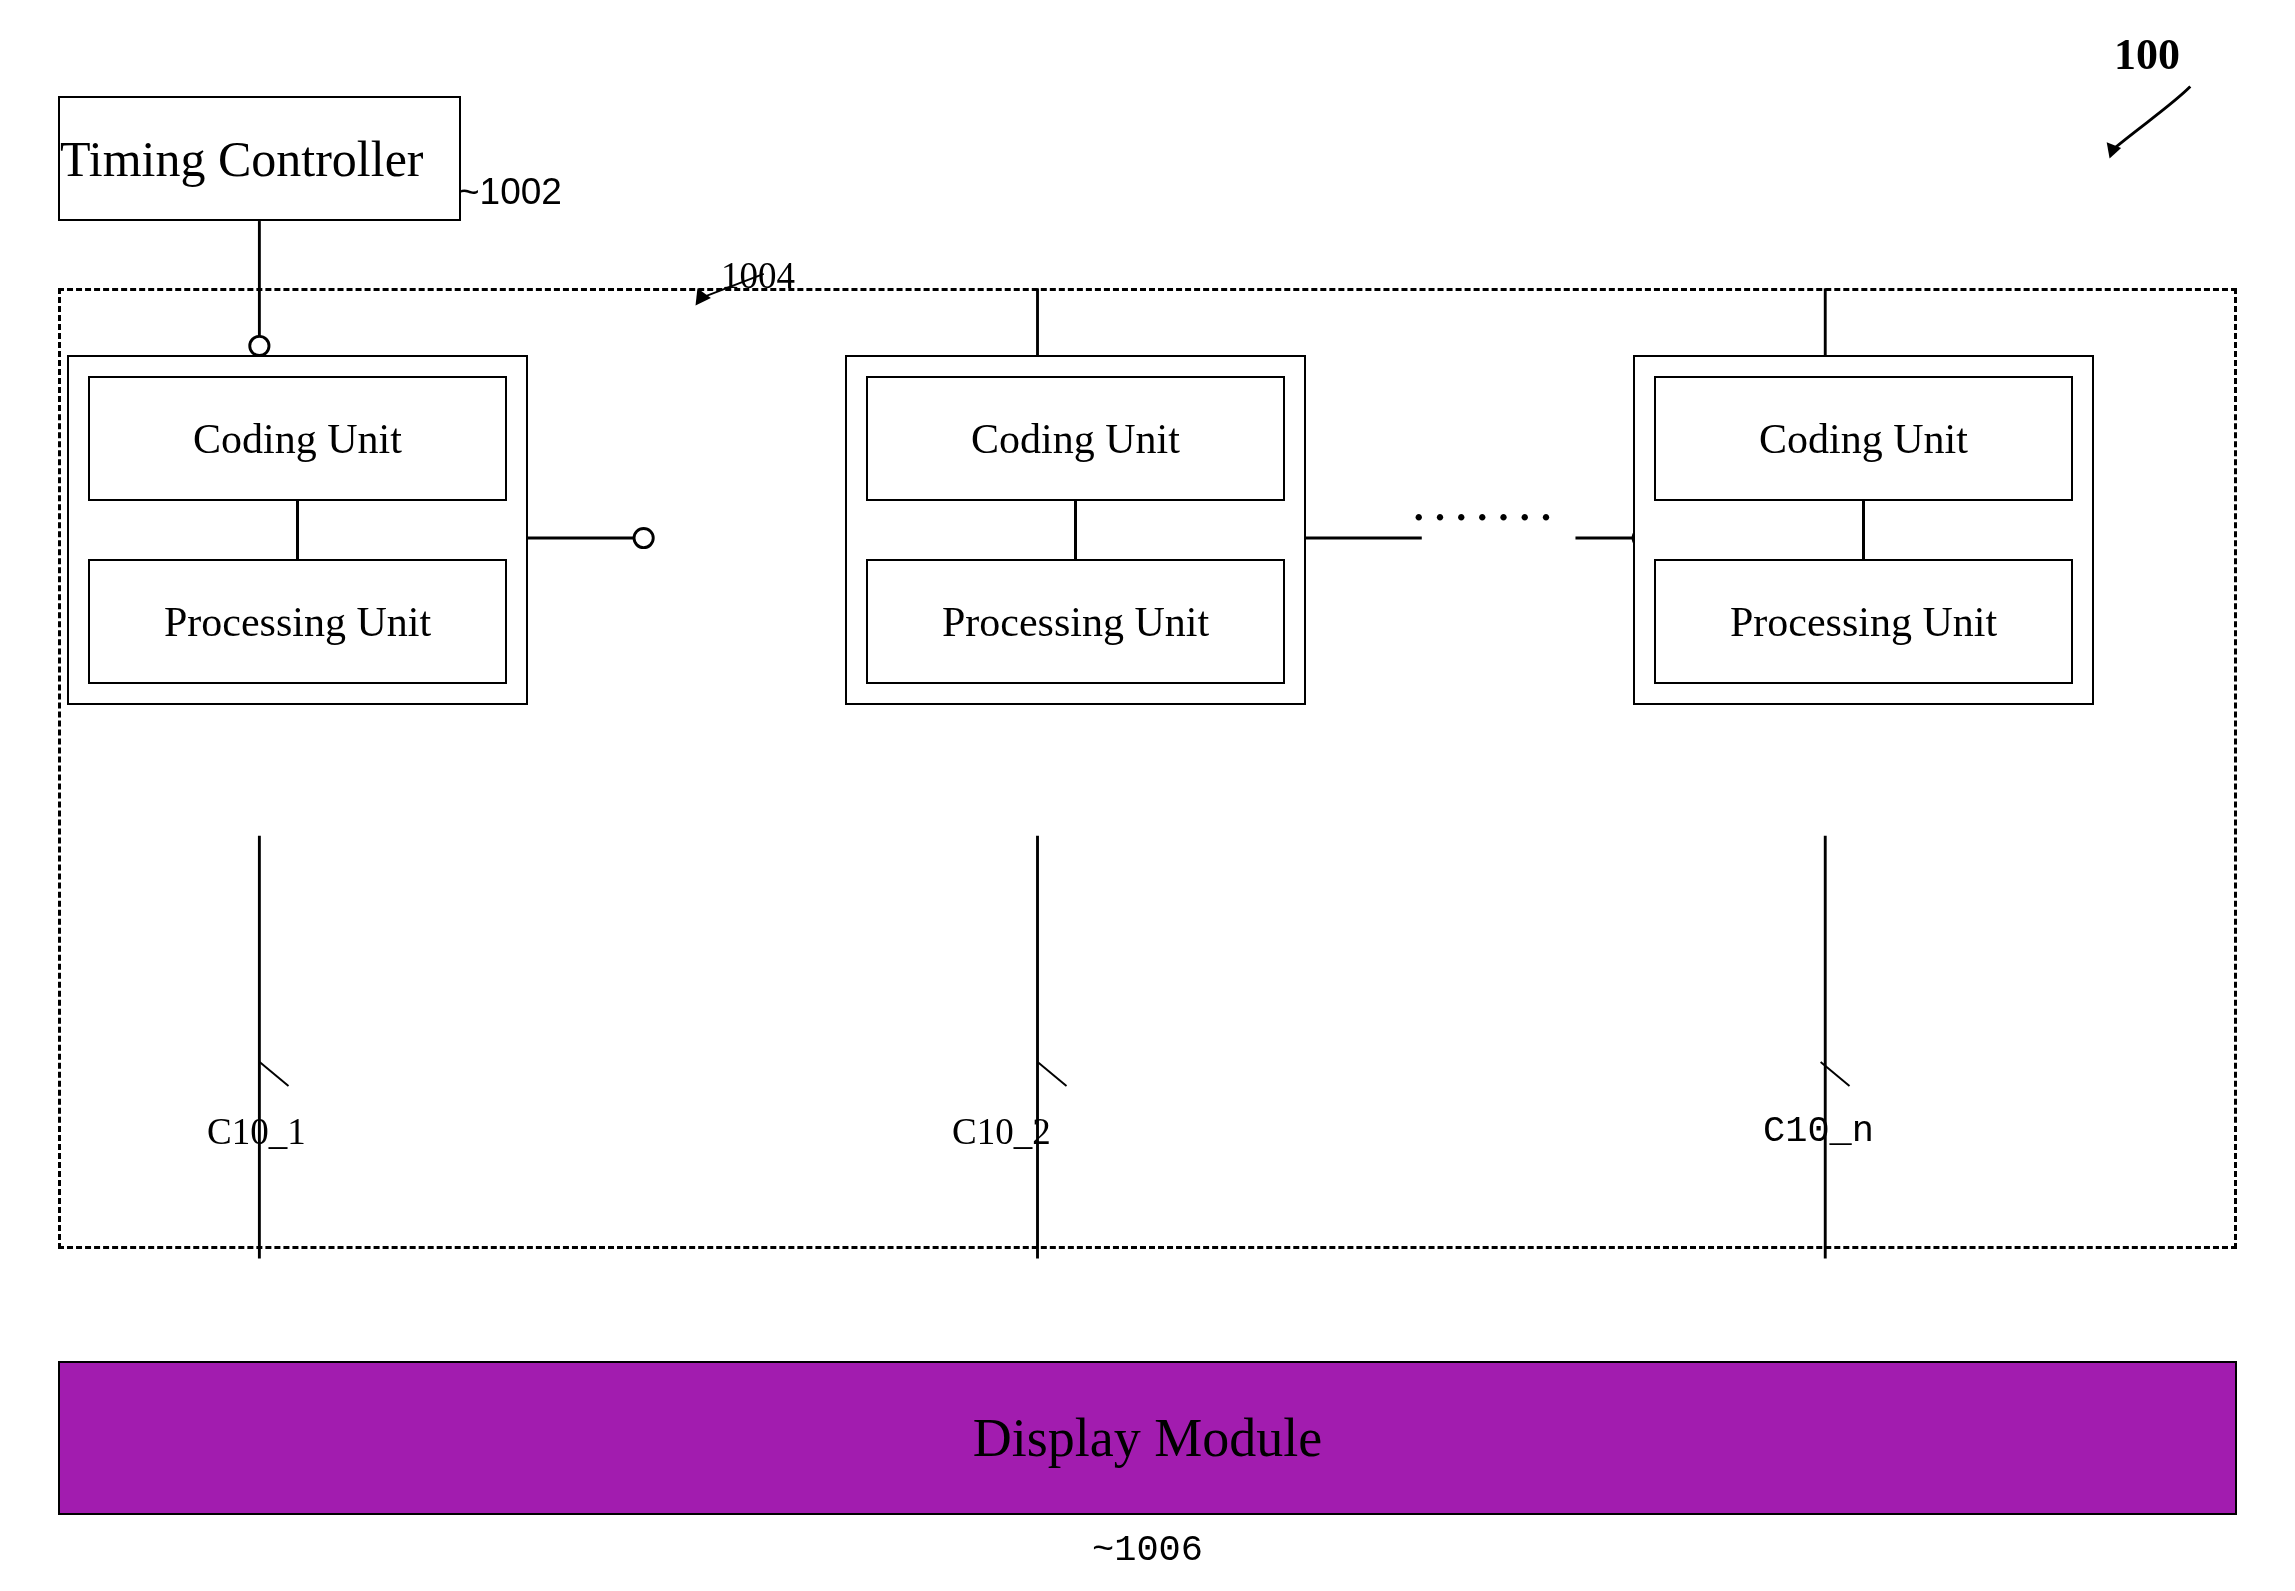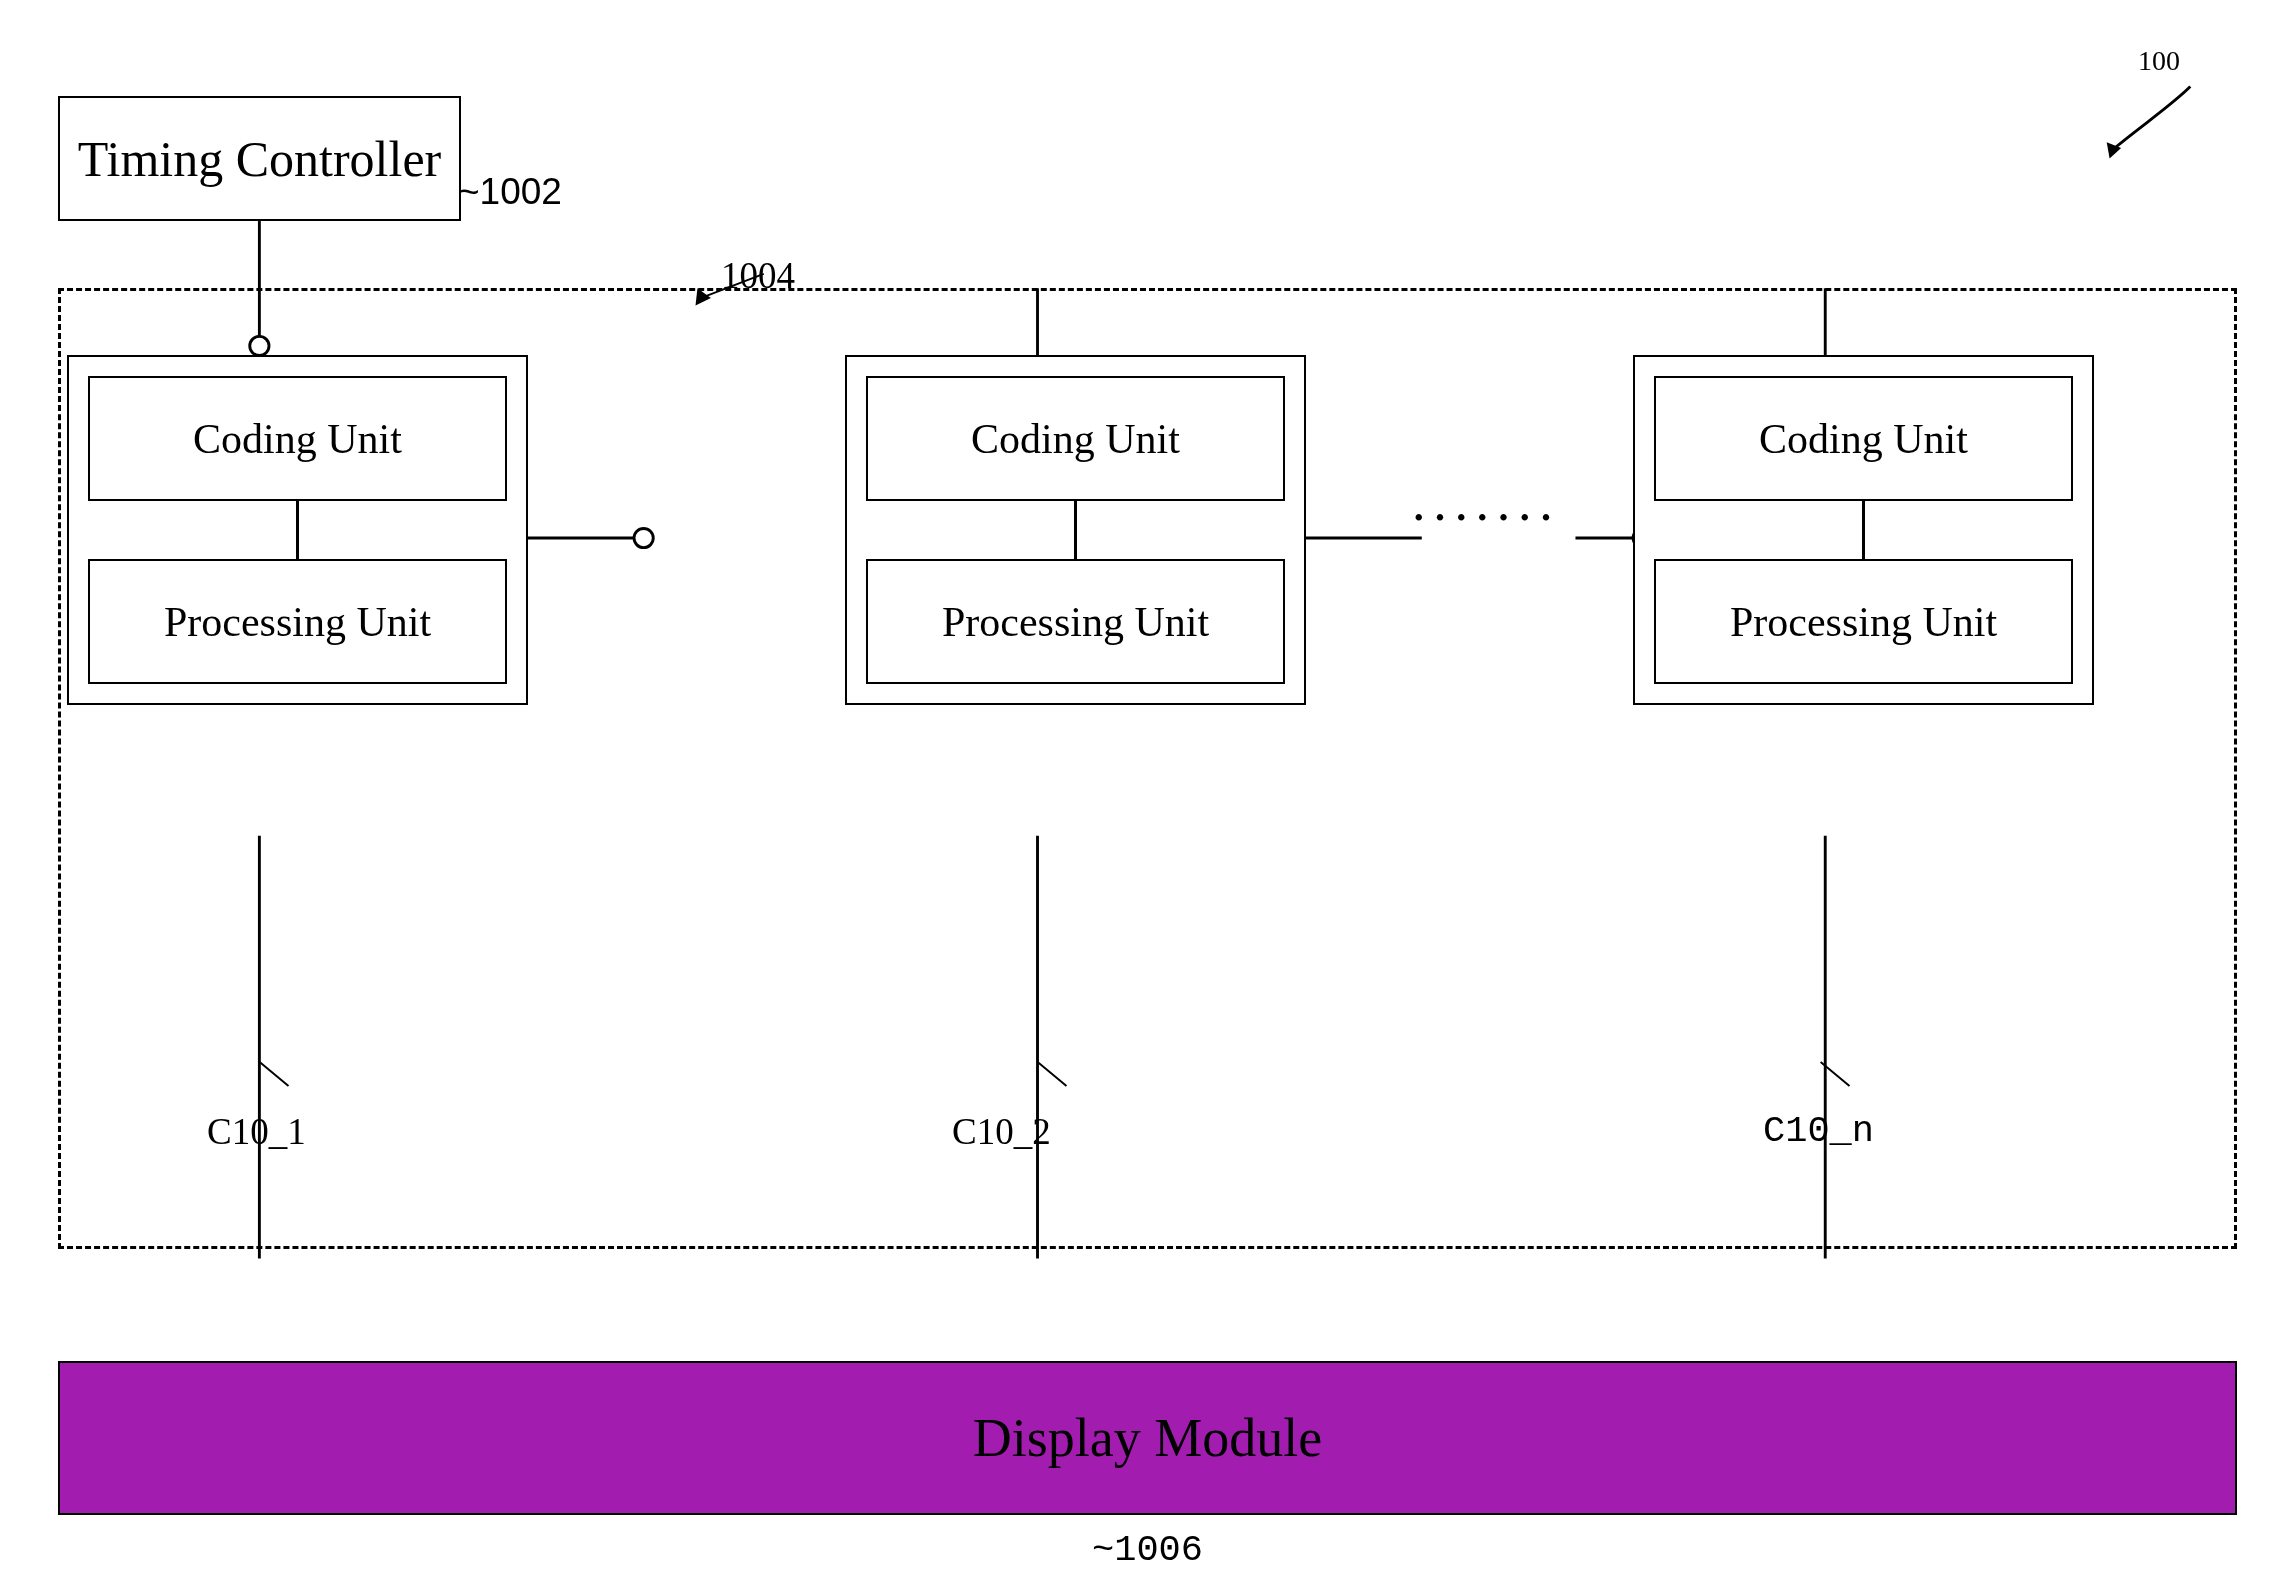--- a/index.html
+++ b/index.html
@@ -10,36 +10,35 @@
       font-family: 'Times New Roman', Times, serif;
       position: relative;
       overflow: hidden;
     }
 
     
     .ref-100 {
       position: absolute;
       top: 29px;
       right: 115px;
-      font-size: 28px;
-      font-weight: normal;
-      margin-top: 16px;
+      font-size: 44px;
+      font-weight: bold;
     }
 
     
     .timing-controller {
       position: absolute;
       top: 96px;
       left: 58px;
       width: 403px;
       height: 125px;
       border: 2.9px solid #000;
       display: flex;
       align-items: center;
-      justify-content: center;
+      justify-content: flex-start;
       background: #fff;
       z-index: 10;
     }
 
     .timing-controller-label {
       font-size: 50px;
       font-weight: normal;
       text-align: center;
     }
 

